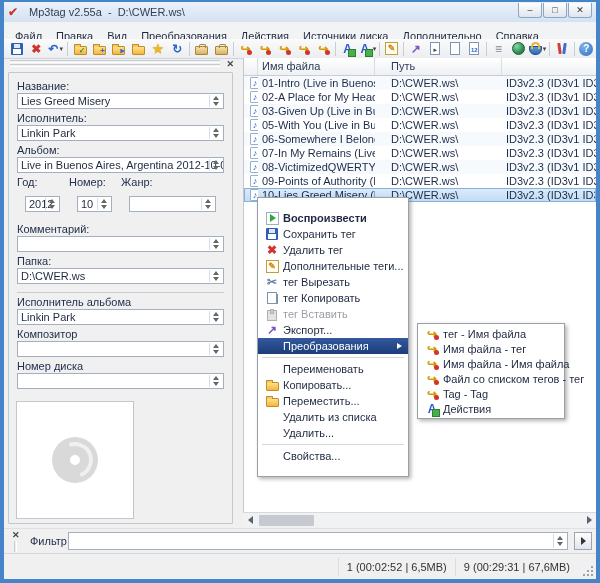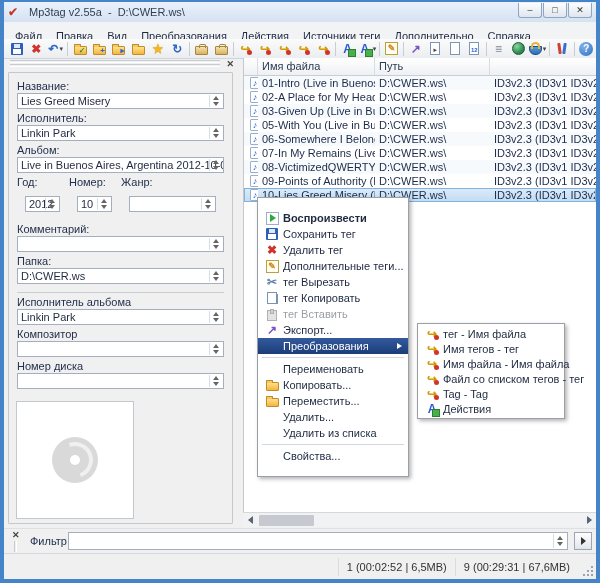--- a/index.html
+++ b/index.html
@@ -102,21 +102,21 @@
   .cd::before { content:""; position:absolute; inset:18px; background:#fff; border-radius:50%; }
   .cd::after { content:""; position:absolute; inset:5px; border-radius:50%;
                border:4px solid rgba(255,255,255,.6); border-left-color:transparent; border-bottom-color:transparent;
                transform:rotate(25deg); }
 
   
   .filelist { position:absolute; left:239px; top:56px; width:353px; height:454px; background:#fff;
               border-left:1px solid #c3c8cf; overflow:hidden; }
   .lheader { display:flex; height:18px; background:linear-gradient(#ffffff,#eef0f3); border-bottom:1px solid #c9ced4; }
   .hcell { font-size:11px; color:#2c3a52; padding:2px 4px; border-right:1px solid #d8dde3; white-space:nowrap; overflow:hidden; }
-  .c0 { width:14px; flex:none; } .c1 { width:117px; flex:none; } .c2 { width:115px; flex:none; } .c3 { flex:1; }
+  .c0 { width:14px; flex:none; } .c1 { width:117px; flex:none; } .c2 { width:115px; flex:none;margin-left:12px; } .c3 { flex:1; }
   .lrow { display:flex; height:14px; align-items:center; }
   .lrow:nth-child(even) { background:#f7fafd; }
   .lcell { font-size:11px; color:#1c2b4a; padding:0 4px; white-space:nowrap; overflow:hidden; }
   .notefile { width:10px; height:12px; background:#fff; border:1px solid #9ab0c8; border-radius:1px;
               display:flex; align-items:center; justify-content:center; margin-left:2px; }
   .notefile i { font-style:normal; font-size:9px; color:#2a5bd7; line-height:1; }
   .lrow.sel { background:linear-gradient(#dcebfa,#c1dcf3); outline:1px solid #84b2dd; outline-offset:-1px; }
 
   
   .hscroll { position:absolute; left:239px; top:510px; width:353px; height:15px; background:#f1f2f4;
@@ -192,21 +192,21 @@
       <span class="wbtn">✕</span>
     </div>
   </div>
 
   <div class="menubar">
     <span class="menu-item">Файл</span>
     <span class="menu-item">Правка</span>
     <span class="menu-item">Вид</span>
     <span class="menu-item">Преобразования</span>
     <span class="menu-item">Действия</span>
-    <span class="menu-item">Источники теги</span>
+    <span class="menu-item">Источники диска</span>
     <span class="menu-item">Дополнительно</span>
     <span class="menu-item">Справка</span>
   </div>
 
   <div class="toolbar">
     <span class="tbtn">
           <span class="i-floppy"></span>
         </span>
     <span class="tbtn">
           <span class="g red">✖</span>
@@ -598,25 +598,25 @@
       <span class="milabel">Копировать...</span>
     </div>
     <div class="mi">
       <span class="mico">
             <span class="i-folder"></span>
           </span>
       <span class="milabel">Переместить...</span>
     </div>
     <div class="mi">
       <span class="mico"></span>
+      <span class="milabel">Удалить из списка</span>
+    </div>
+    <div class="mi">
+      <span class="mico"></span>
       <span class="milabel">Удалить...</span>
-    </div>
-    <div class="mi">
-      <span class="mico"></span>
-      <span class="milabel">Удалить из списка</span>
     </div>
     <div class="msep"></div>
     <div class="mi">
       <span class="mico"></span>
       <span class="milabel">Свойства...</span>
     </div>
   </div>
 
   <div class="submenu">
     <div class="mi">
@@ -626,21 +626,21 @@
             </span>
           </span>
       <span class="milabel">тег - Имя файла</span>
     </div>
     <div class="mi">
       <span class="mico">
             <span class="i-conv">
               <span class="g gold">↪</span>
             </span>
           </span>
-      <span class="milabel">Имя тегов - тег</span>
+      <span class="milabel">Имя файла - тег</span>
     </div>
     <div class="mi">
       <span class="mico">
             <span class="i-conv">
               <span class="g gold">↪</span>
             </span>
           </span>
       <span class="milabel">Имя файла - Имя файла</span>
     </div>
     <div class="mi">

